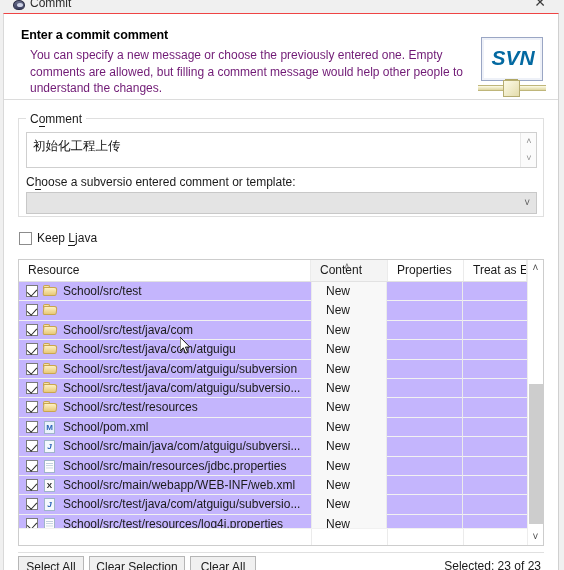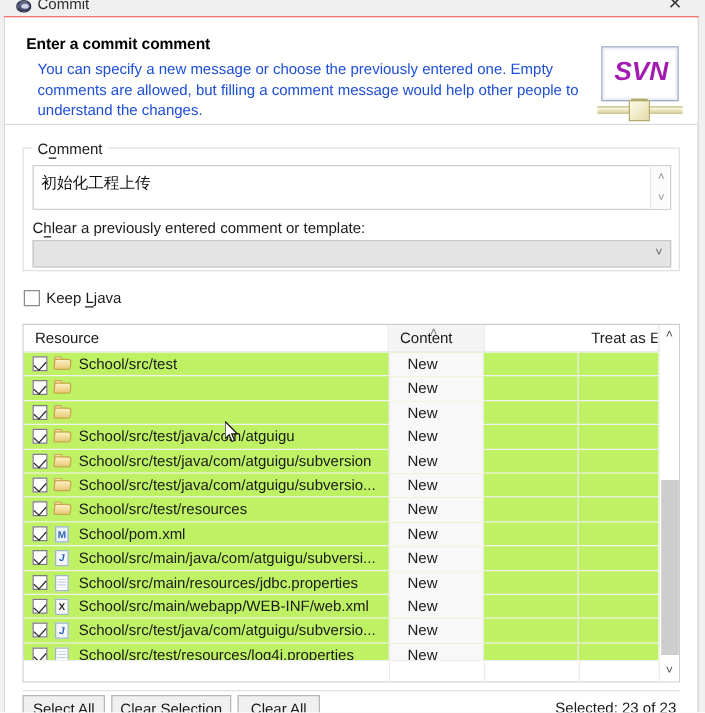--- a/index.html
+++ b/index.html
@@ -88,21 +88,21 @@
     font-size: 12.5px;
     font-weight: bold;
     color: #000000;
     letter-spacing: -0.1px;
   }
   .banner-desc {
     position: absolute;
     left: 26px; top: 33px;
     width: 450px;
     font-size: 12px;
-    color: #1d4ed8;
+    color: #701a75;
     line-height: 16.5px;
   }
   .svn-logo {
     position: absolute;
     left: 474px; top: 21px;
     width: 68px; height: 67px;
   }
   .svn-logo .screen {
     position: absolute;
     left: 3px; top: 2px;
@@ -113,21 +113,21 @@
   }
   .svn-logo .screen-text {
     position: absolute;
     left: 0; top: 8px;
     width: 62px;
     text-align: center;
     font-family: "Liberation Sans", sans-serif;
     font-size: 21px;
     font-weight: bold;
     font-style: italic;
-    color: #a21caf;
+    color: #0369a1;
     letter-spacing: 0px;
   }
   .svn-logo .stand {
     position: absolute;
     left: 27px; top: 44px;
     width: 13px; height: 8px;
     background: #dcd49a;
     border: 1px solid #b0a765;
   }
   .svn-logo .bar {
@@ -299,21 +299,21 @@
   .tbody {
     position: absolute;
     left: 0; top: 22px;
     width: 508px; height: 264px;
     overflow: hidden;
   }
   .row {
     position: relative;
     height: 19.4px;
     border-bottom: 1px solid #f1f1f1;
-    background: #bef264;
+    background: #c4b5fd;
   }
   .row .cellcheck {
     position: absolute;
     left: 7px; top: 3px;
     width: 12px; height: 12px;
     background: #ffffff;
     border: 1px solid #7a7a7a;
   }
   .row .cellcheck:after {
     content: "";
@@ -521,21 +521,21 @@
     <div class="group-label"><span>C</span><u>o</u><span>mment</span></div>
 
     <div class="comment-box">
       <div class="comment-text">初始化工程上传</div>
       <div class="comment-scroll">
         <div class="arw up">˄</div>
         <div class="arw dn">˅</div>
       </div>
     </div>
 
-    <div class="choose-label"><span>C</span><u>h</u><span>lear a previously entered comment or template:</span></div>
+    <div class="choose-label"><span>C</span><u>h</u><span>oose a subversio entered comment or template:</span></div>
 
     <div class="combo">
       <div class="combo-value"></div>
       <div class="combo-arrow">˅</div>
     </div>
 
     <div class="keeplocks">
       <div class="cbox"></div>
       <div class="keeplocks-label"><span>Keep </span><u>L</u><span>java</span></div>
     </div>
@@ -543,20 +543,23 @@
 
     <div class="table-wrap">
       <div class="thead">
         <div class="th th-pad" id="th-resource" style="left:0px;width:292px;">
           <span>Resource</span>
         </div>
         <div class="th th-pad sorted" id="th-content" style="left:292px;width:77px;">
           <span class="sort-caret">˄</span>
           <span>Content</span>
         </div>
+        <div class="th th-pad" id="th-properties" style="left:369px;width:76px;">
+          <span>Properties</span>
+        </div>
         <div class="th th-pad" id="th-treat" style="left:445px;width:63px;">
           <span>Treat as E...</span>
         </div>
         <div class="th" id="th-corner" style="left:508px;width:16px;border-right:none;text-align:center;color:#4a4a4a;font-size:10px;">˄</div>
       </div>
 
       <div class="tbody" id="table-body">
           <div class="row">
             <div class="cellcheck"></div>
             <div class="ficon folder">
@@ -581,20 +584,21 @@
             </div>
             <div class="prop-cell"></div>
             <div class="treat-cell"></div>
           </div>
           <div class="row">
             <div class="cellcheck"></div>
             <div class="ficon folder">
               <div class="ftab"></div>
               <div class="fbody"></div>
             </div>
+            <div class="resname">School/src/test/java/com</div>
             <div class="content-cell">
               <span>New</span>
             </div>
             <div class="prop-cell"></div>
             <div class="treat-cell"></div>
           </div>
           <div class="row">
             <div class="cellcheck"></div>
             <div class="ficon folder">
               <div class="ftab"></div>

